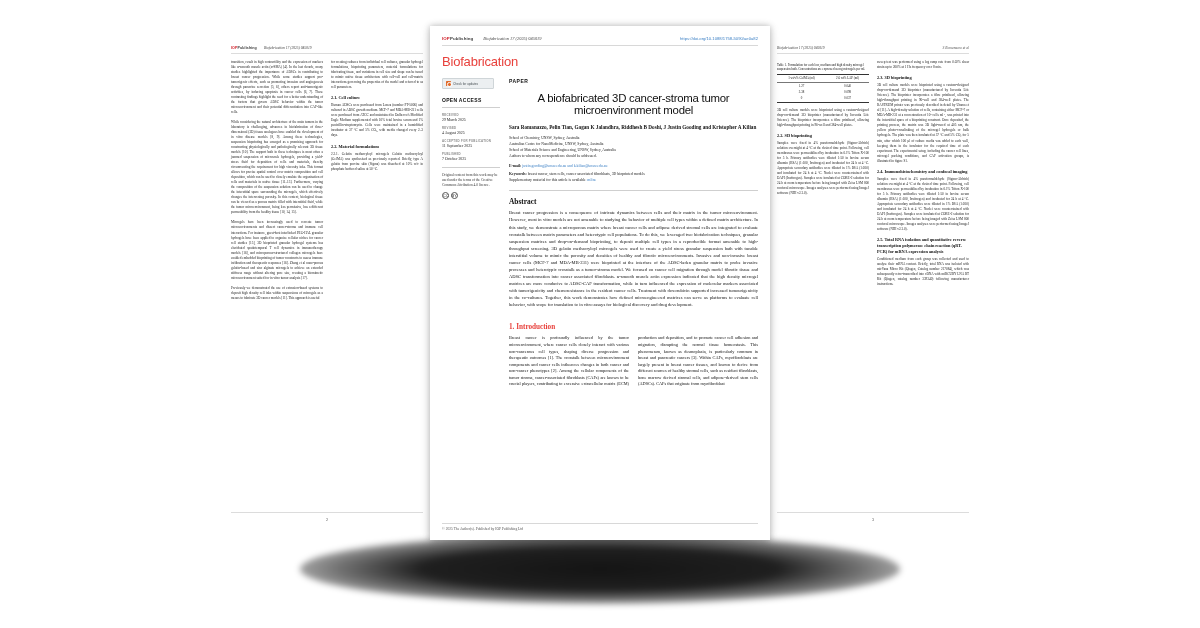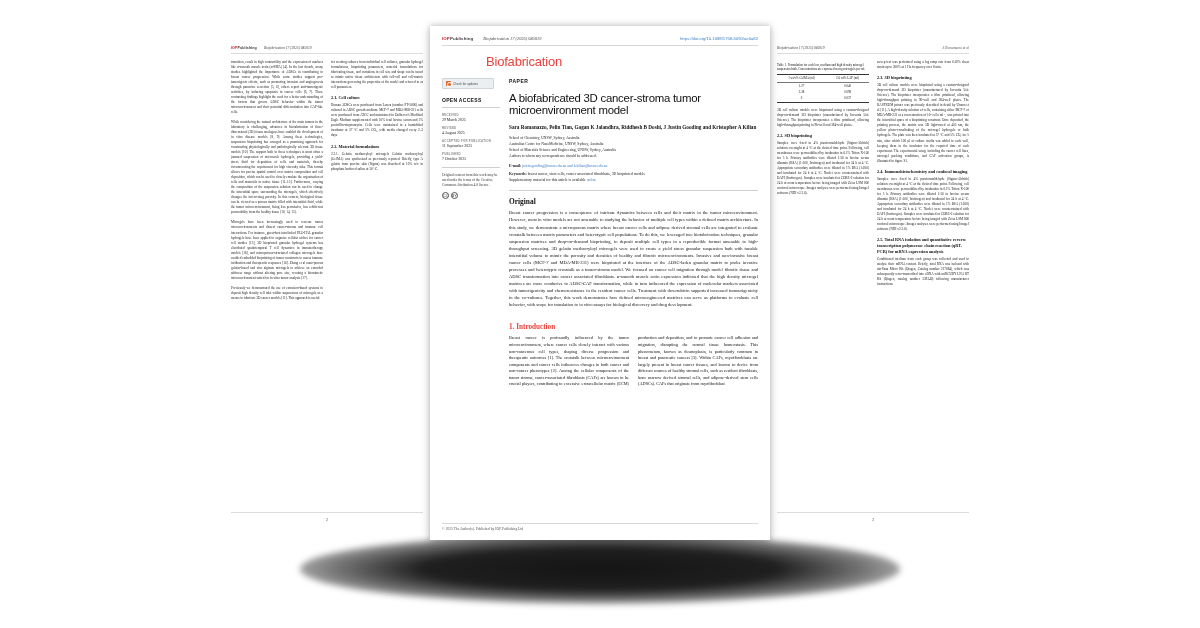--- a/index.html
+++ b/index.html
@@ -68,21 +68,21 @@
     margin-left: auto;
     font-family: "Liberation Sans", sans-serif;
     font-size: 4.2px; color: #3b7fc4; white-space: nowrap;
     text-decoration: none;
   }
 
   .journal-title {
     margin-top: 8px;
     font-family: "Liberation Sans", sans-serif;
     font-size: 13px; font-weight: 400;
-    color: #e8413c; letter-spacing: -0.2px; margin-left: 44px;
+    color: #e8413c; letter-spacing: -0.2px;
   }
 
   .mid-body { display: flex; margin-top: 9px; gap: 9px; }
   .mid-side { width: 58px; flex: 0 0 58px; }
   .mid-main { flex: 1 1 auto; min-width: 0; }
 
   .crossmark {
     display: flex; align-items: center; gap: 2px;
     background: #eceff1; border: 0.5px solid #cfd5d8;
     border-radius: 1px;
@@ -134,20 +134,21 @@
   .paper-kicker {
     font-family: "Liberation Sans", sans-serif;
     font-size: 5px; font-weight: 700; letter-spacing: .5px; color: #111;
     margin-bottom: 3px;
   }
   .paper-title {
     font-family: "Liberation Sans", sans-serif;
     font-size: 11.4px; font-weight: 400; color: #111;
     line-height: 1.12; letter-spacing: -0.25px;
     margin-bottom: 7px;
+    text-align: center;
   }
   .authors {
     font-family: "Liberation Serif", serif;
     font-size: 5.2px; font-weight: 700; color: #111;
     line-height: 1.5; margin-bottom: 4px;
   }
   .affil {
     font-family: "Liberation Serif", serif;
     font-size: 3.7px; color: #222; line-height: 1.6;
     margin-bottom: 4px;
@@ -426,21 +427,21 @@
 
           <div class="kw-line">
             <b>Keywords:</b>
             <span>breast cancer, stem cells, cancer associated fibroblasts, 3D bioprinted models</span>
           </div>
           <div class="kw-line">
             <span>Supplementary material for this article is available</span>
             <a href="#">online</a>
           </div>
 
-          <div class="h-abstract">Original</div>
+          <div class="h-abstract">Abstract</div>
           <div class="abstract-text">Breast cancer progression is a consequence of intricate dynamics between cells and their matrix in the tumor microenvironment. However, most in vitro models are not amenable to studying the behavior of multiple cell types within a defined matrix architecture. In this study, we demonstrate a microporous matrix where breast cancer cells and adipose derived stromal cells are integrated to evaluate crosstalk between matrix parameters and heterotypic cell populations. To do this, we leveraged two biofabrication techniques, granular suspension matrices and drop-on-demand bioprinting, to deposit multiple cell types in a reproducible format amenable to high-throughput screening. 3D gelatin methacryloyl microgels were used to create a yield stress granular suspension bath with tunable interstitial volume to mimic the porosity and densities of healthy and fibrotic microenvironments. Invasive and non-invasive breast cancer cells (MCF-7 and MDA-MB-231) were bioprinted at the interface of the ADSC-laden granular matrix to probe invasive processes and heterotypic crosstalk as a tumor-stroma model. We focused on cancer cell migration through model fibrotic tissue and ADSC transformation into cancer associated fibroblasts. α-smooth muscle actin expression indicated that the high density microgel matrices are more conducive to ADSC-CAF transformation, while in turn influenced the expression of molecular markers associated with tumorigenicity and chemoresistance in the resident cancer cells. Treatment with doxorubicin supported increased tumourigenicity in the co-cultures. Together, this work demonstrates how defined microengineered matrices can serve as platforms to evaluate cell behavior, with scope for translation to in vitro assays for biological discovery and drug development.</div>
 
           <div class="h-intro">1. Introduction</div>
           <div class="two-col">
             <span>Breast cancer is profoundly influenced by the tumor microenvironment, where cancer cells closely interact with various non-cancerous cell types, shaping diverse progression and therapeutic outcomes [1]. The crosstalk between microenvironment components and cancer cells influences changes in both cancer and non-cancer phenotypes [2]. Among the cellular components of the tumor stroma, cancer-associated fibroblasts (CAFs) are known to be crucial players,</span>
             <span>contributing to excessive extracellular matrix (ECM) production and deposition, and to promote cancer cell adhesion and migration, disrupting the normal tissue homeostasis. This phenomenon, known as desmoplasia, is particularly common in breast and pancreatic cancers [3]. Within CAFs, myofibroblasts are largely present in breast cancer tissues, and known to derive from different sources of healthy stromal cells, such as resident fibroblasts, bone marrow derived stromal cells, and adipose-derived stem cells (ADSCs). CAFs that originate from myofibroblast</span>
           </div>
         </div>
       </div>
 

